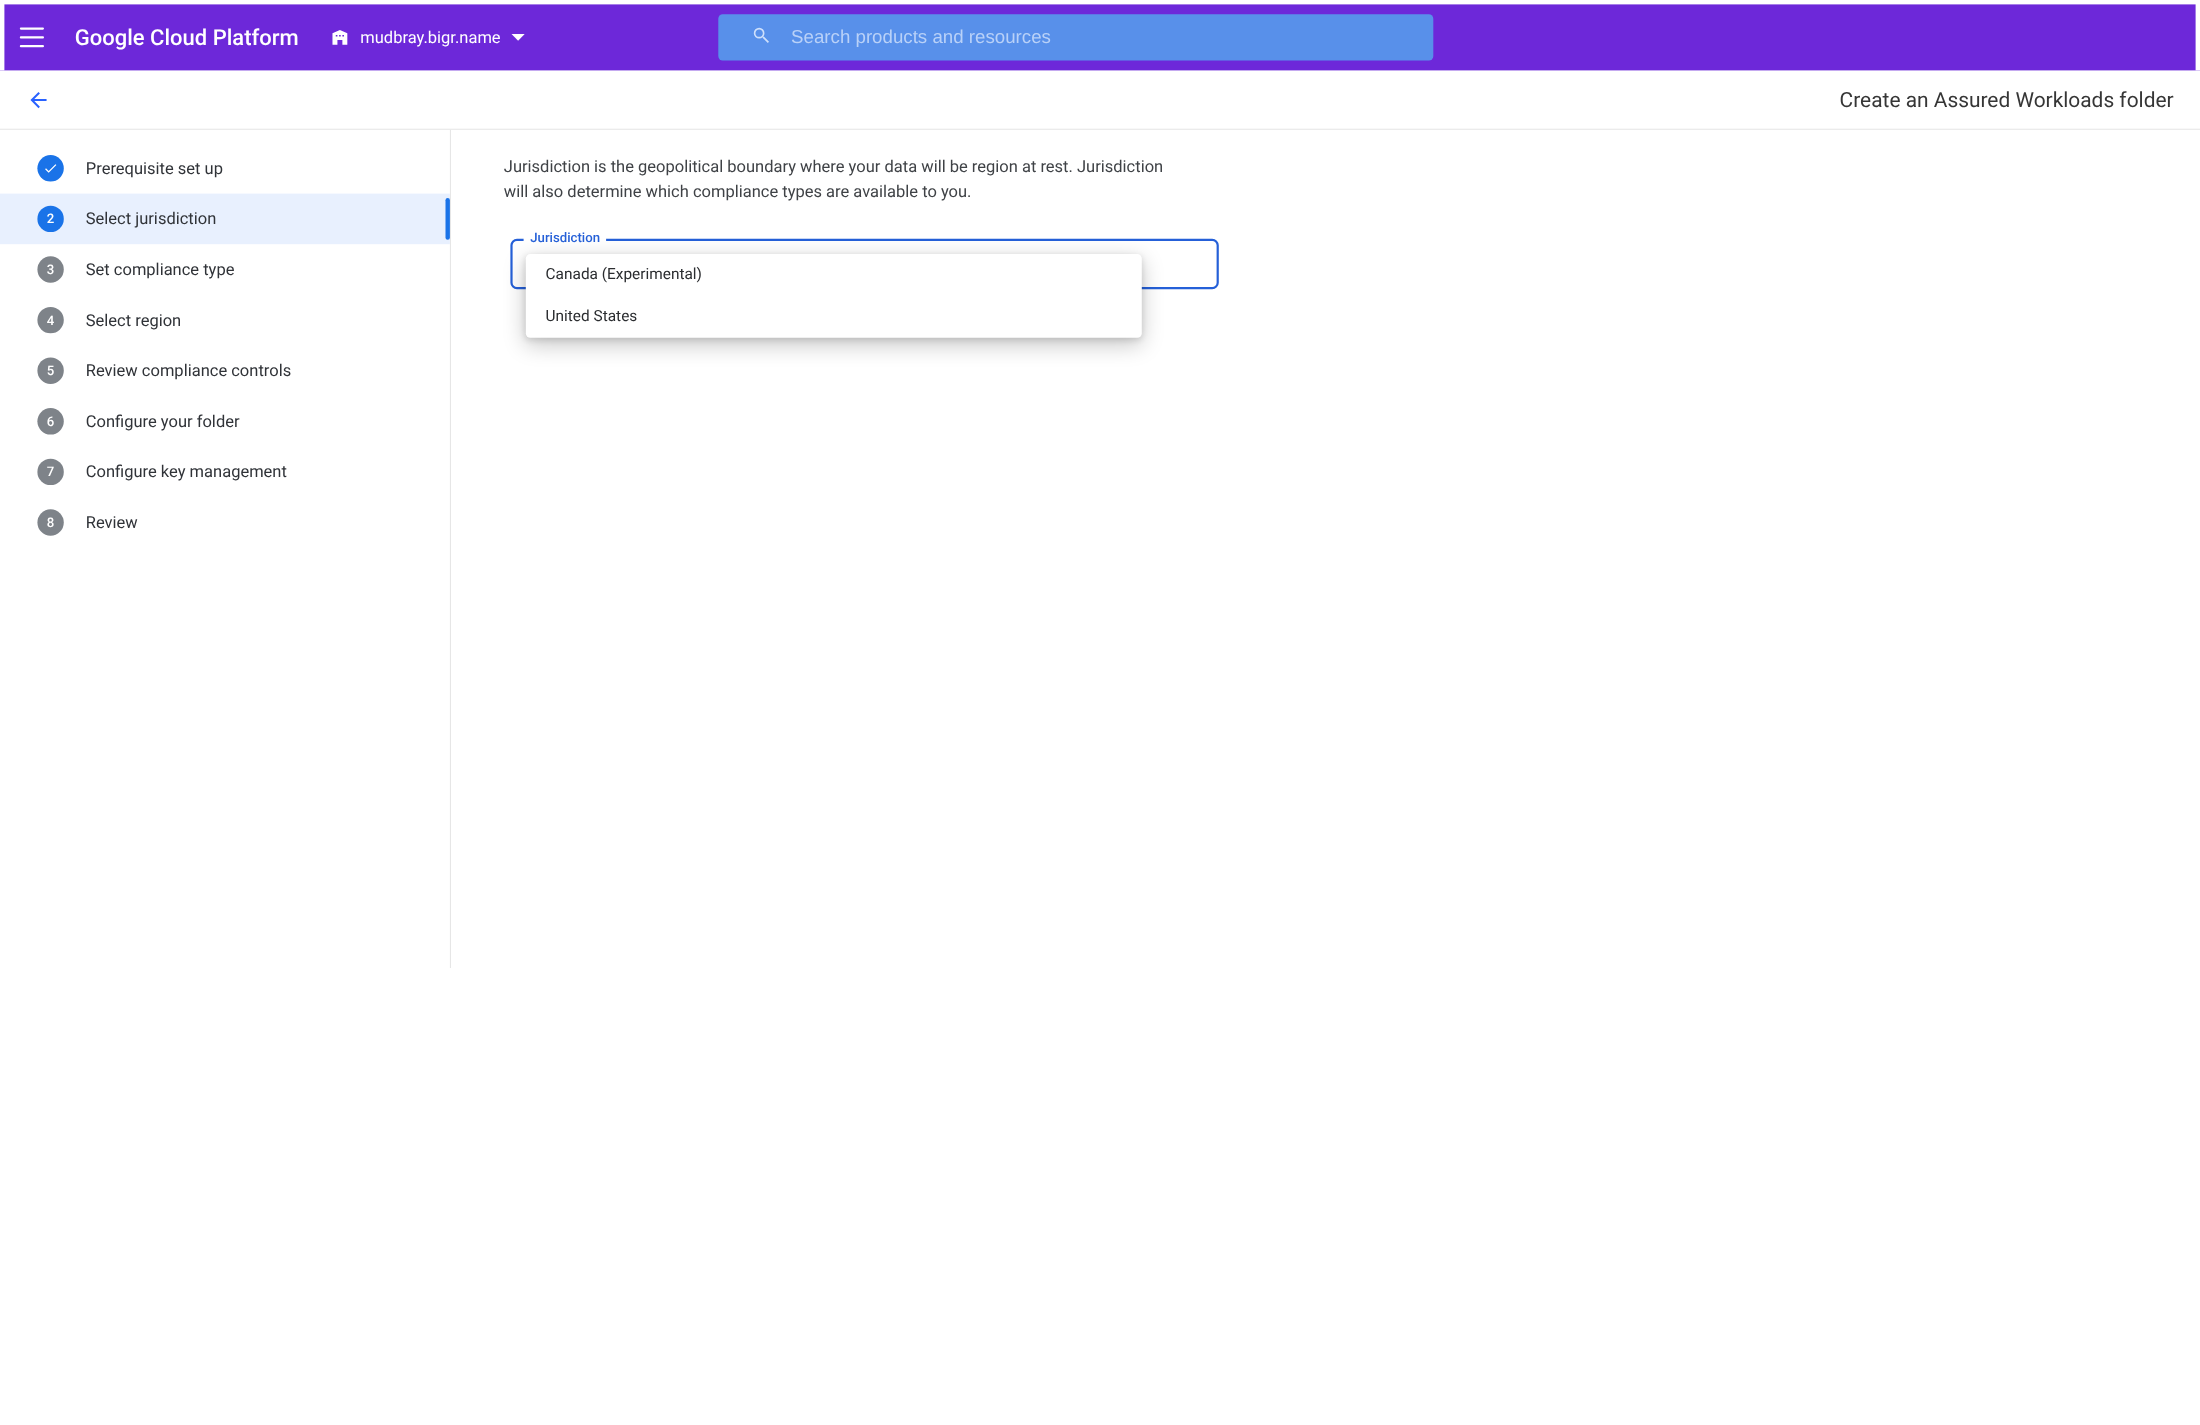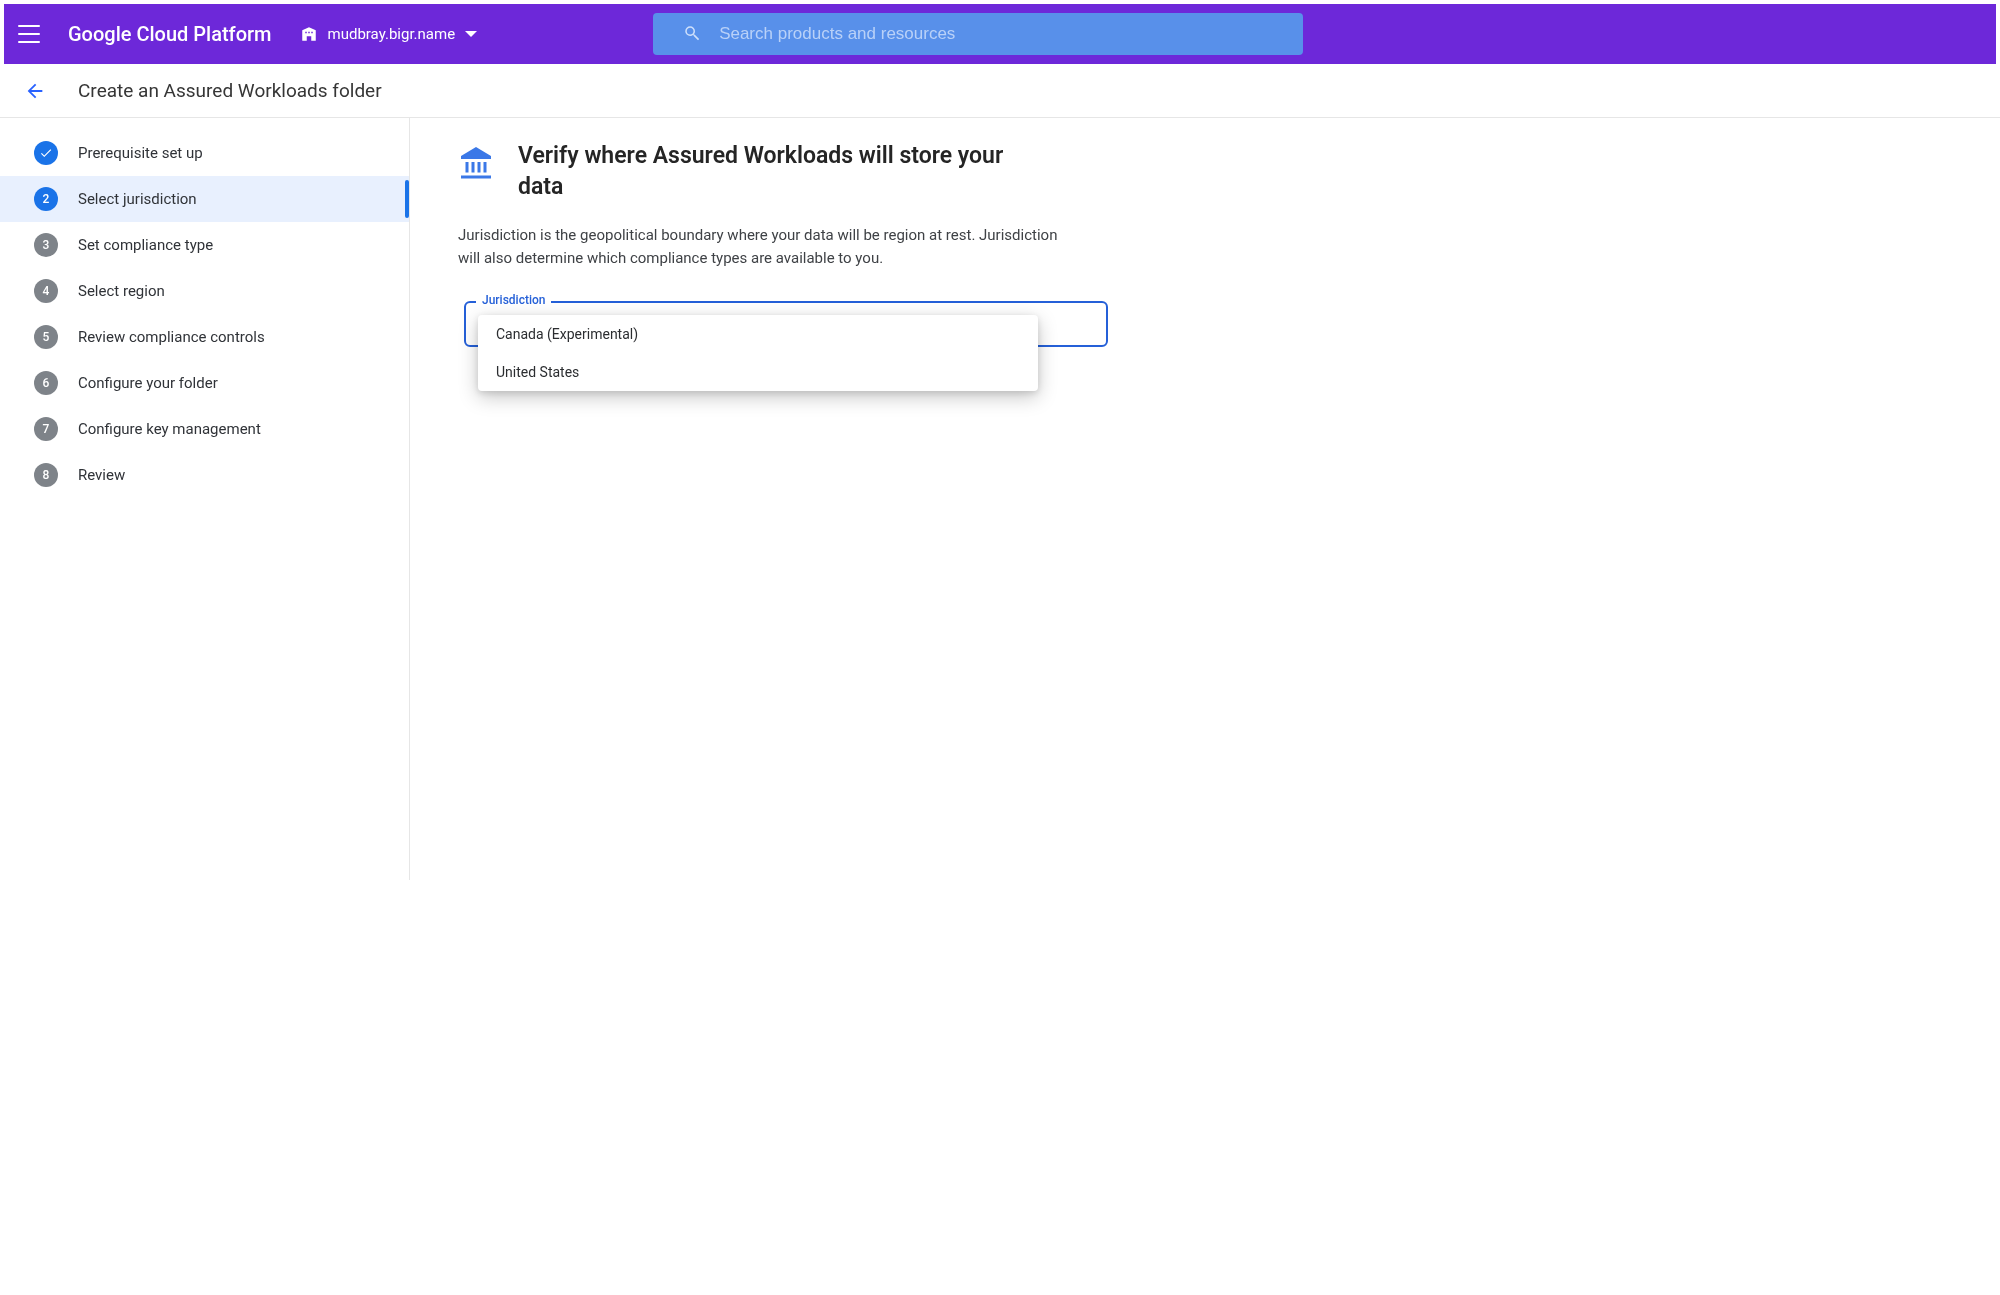--- a/index.html
+++ b/index.html
@@ -17,21 +17,21 @@
     .product-name .g { font-weight: 500; }
     .project-selector { display: flex; align-items: center; gap: 10px; cursor: pointer; padding: 4px 6px; }
     .project-name { font-size: 15px; }
     .caret-down { width: 0; height: 0; border-left: 6px solid transparent; border-right: 6px solid transparent; border-top: 6px solid #fff; }
     .search-wrap { margin-left: 170px; flex: 1; max-width: 650px; display: flex; align-items: center; background: #5890ea; border-radius: 4px; height: 42px; padding: 0 30px; gap: 18px; }
     .search-icon { color: #cfe0fb; font-size: 18px; line-height: 1; }
     .search-input { flex: 1; background: transparent; border: none; outline: none; color: #fff; font-size: 17px; }
     .search-input::placeholder { color: #b9d1f8; }
 
     
-    .sub-header { display: flex; align-items: center; height: 54px; padding: 0 24px; border-bottom: 1px solid #e6e6e6; gap: 32px; }
+    .sub-header { display: flex; align-items: center; height: 54px; padding: 0 24px; border-bottom: 1px solid #e6e6e6; gap: 32px; justify-content: space-between; }
     .back-arrow { color: #2962ff; cursor: pointer; display: flex; align-items: center; }
     .page-title { font-size: 19px; color: #363636; }
 
     
     .content { display: flex; min-height: calc(880px - 64px - 54px); }
     .sidebar { width: 410px; border-right: 1px solid #e6e6e6; padding-top: 12px; }
     .step { display: flex; align-items: center; gap: 20px; height: 46px; padding: 0 34px; cursor: pointer; position: relative; }
     .step.active { background: #e8f0fe; }
     .step.active::after { content: ""; position: absolute; right: 0; top: 4px; bottom: 4px; width: 4px; background: #1a73e8; border-radius: 2px; }
     .step-bullet { width: 24px; height: 24px; border-radius: 50%; background: #7e8389; color: #fff; display: flex; align-items: center; justify-content: center; font-size: 12px; font-weight: 500; flex-shrink: 0; }
@@ -129,28 +129,20 @@
         <span class="step-bullet">7</span>
         <span class="step-label">Configure key management</span>
       </div>
       <div class="step">
         <span class="step-bullet">8</span>
         <span class="step-label">Review</span>
       </div>
     </div>
 
   <div class="main">
-    <div class="main-header">
-      <span class="bank-icon">
-        <svg width="36" height="36" viewBox="0 0 24 24" fill="#3b78e7">
-            <path d="M12 2L2 8v2h20V8L12 2zm-7 10v7h2v-7H5zm4 0v7h2v-7H9zm4 0v7h2v-7h-2zm4 0v7h2v-7h-2zM2 21h20v2H2z"></path>
-          </svg>
-      </span>
-      <h1 class="main-title">Verify where Assured Workloads will store your data</h1>
-    </div>
     <p class="main-desc">Jurisdiction is the geopolitical boundary where your data will be region at rest. Jurisdiction will also determine which compliance types are available to you.</p>
 
     <div class="field-wrap">
       <span class="field-label">Jurisdiction</span>
       <div class="outlined"></div>
       <div class="menu" id="menu">
           <div class="menu-item">Canada (Experimental)</div>
           <div class="menu-item">United States</div>
         </div>
     </div>

